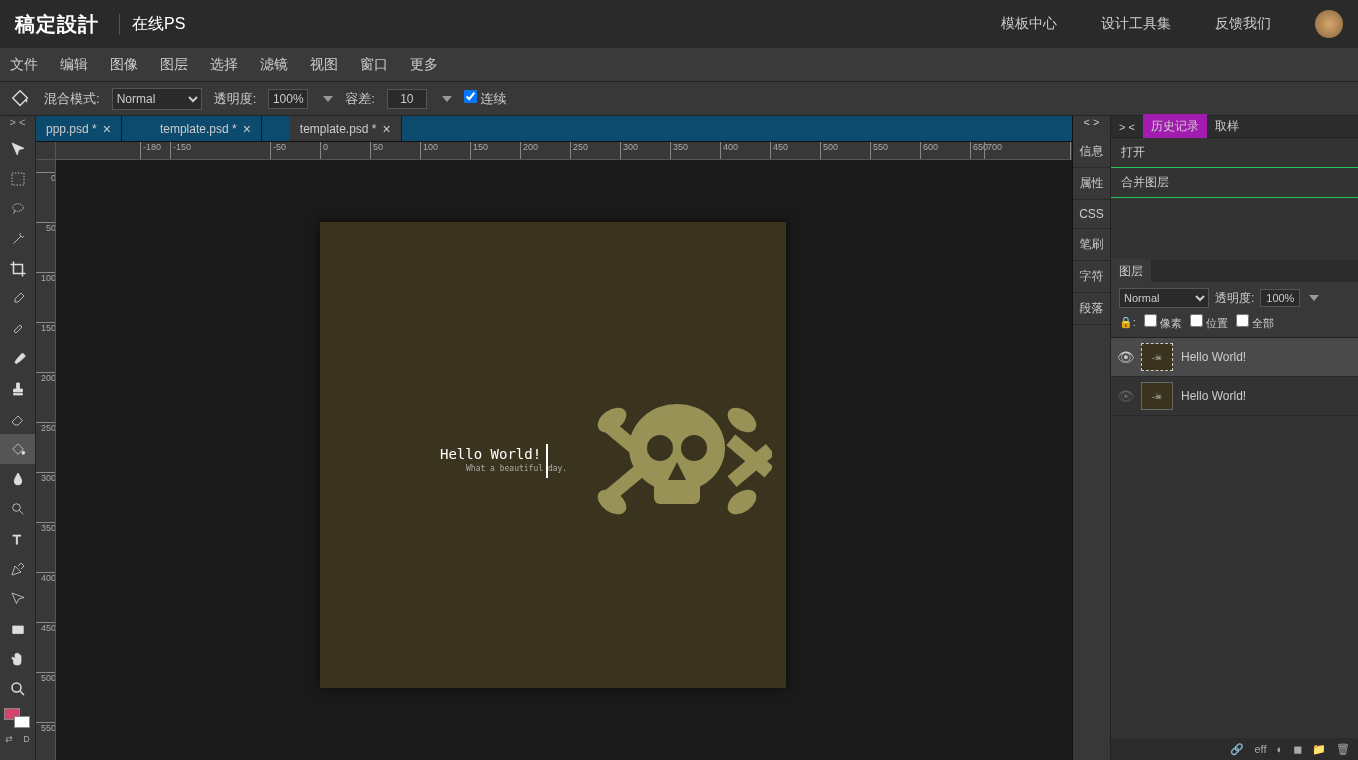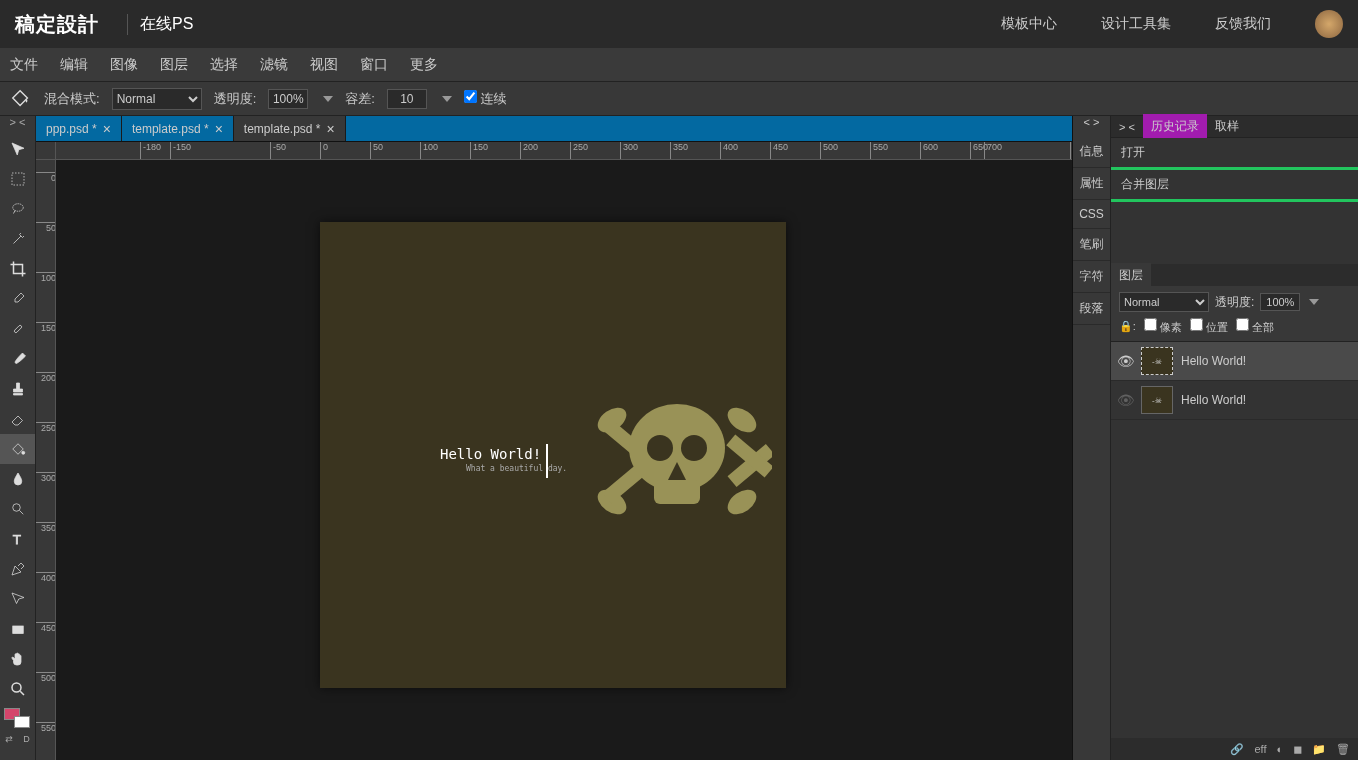--- a/index.html
+++ b/index.html
@@ -1,18 +1,18 @@
 <!DOCTYPE html>
 <html><head>
 <meta charset="utf-8">
 <style>
 * { margin: 0; padding: 0; box-sizing: border-box; }
 body { font-family: "Microsoft YaHei", Arial, sans-serif; background: #1e1e1e; color: #ccc; overflow: hidden; width: 1358px; height: 760px; }
 .topbar { height: 48px; background: #2a2a2a; display: flex; align-items: center; padding: 0 15px; justify-content: space-between; }
-.topbar-left { display: flex; align-items: center; gap: 24px; }
+.topbar-left { display: flex; align-items: center; gap: 16px; }
 .brand { font-size: 20px; font-weight: bold; color: #fff; letter-spacing: 1px; }
 .brand-sub { font-size: 16px; color: #fff; border-left: 1px solid #555; padding-left: 12px; margin-left: 4px; }
 .topbar-right { display: flex; align-items: center; gap: 44px; font-size: 14px; }
 .topbar-right span { cursor: pointer; }
 .avatar { width: 28px; height: 28px; border-radius: 50%; background: radial-gradient(circle, #d4a76a, #8b6540); }
 .menubar { height: 34px; background: #3a3a3a; display: flex; align-items: center; padding: 0 10px; gap: 22px; font-size: 14px; border-bottom: 1px solid #222; }
 .menubar span { cursor: pointer; }
 .optbar { height: 34px; background: #383838; display: flex; align-items: center; padding: 0 10px; gap: 12px; font-size: 13px; border-bottom: 1px solid #222; }
 .optbar .icon { width: 22px; height: 22px; display: inline-flex; align-items: center; justify-content: center; }
 .optbar select { background: #2a2a2a; color: #ccc; border: 1px solid #555; height: 22px; width: 90px; font-size: 12px; }
@@ -22,21 +22,21 @@
 .toolcol { width: 36px; background: #383838; border-right: 1px solid #222; display: flex; flex-direction: column; }
 .toolcol .collapse { height: 18px; text-align:center; font-size:11px; color:#aaa; cursor:pointer; }
 .toolcol .tool { height: 30px; display:flex; align-items:center; justify-content:center; cursor:pointer; font-size:16px; color:#ddd; position:relative;}
 .toolcol .tool.active { background: #555; }
 .toolcol .tool svg { width:18px; height:18px; fill:#ddd; stroke:#ddd; }
 .toolcol .colorbox { height: 30px; position:relative;}
 .toolcol .colorbox .fg { position:absolute; width:16px; height:12px; background:#d4456b; border:1px solid #888; left:4px; top:4px;}
 .toolcol .colorbox .bg { position:absolute; width:16px; height:12px; background:#fff; border:1px solid #888; left:14px; top:12px;}
 .toolcol .swapreset { height:16px; display:flex; font-size:9px; color:#aaa; justify-content:space-around;}
 .docarea { flex: 1; background: #202020; display:flex; flex-direction:column; position:relative;}
-.tabs { height: 26px; background: #0369a1; display:flex; align-items:flex-start; border-bottom:1px solid #111;}
+.tabs { height: 26px; background: #0c4a6e; display:flex; align-items:flex-start; border-bottom:1px solid #111;gap:28px;}
 .tab { padding: 0 10px; height:100%; display:flex; align-items:center; gap:6px; font-size:12px; border-right:1px solid #1a1a1a; cursor:pointer;}
 .tab.active { background: #383838; }
 .tab .close { font-size:14px; cursor:pointer;}
 .rulerwrap { flex:1; position:relative; background:#1a1a1a;text-align:right;}
 .ruler-h { position:absolute; top:0; left:20px; right:0; height:18px; background:#383838; border-bottom:1px solid #555; overflow:hidden;}
 .ruler-h .tick { position:absolute; top:0; height:18px; border-left:1px solid #888; font-size:9px; color:#aaa; padding-left:2px; display:flex; align-items:flex-start;}
 .ruler-v { position:absolute; top:18px; left:0; bottom:0; width:20px; background:#383838; border-right:1px solid #555; overflow:hidden;}
 .ruler-v .tick { position:absolute; left:0; width:20px; border-top:1px solid #888; font-size:9px; color:#aaa; padding-left:2px;}
 .ruler-corner { position:absolute; top:0; left:0; width:20px; height:18px; background:#383838; border-right:1px solid #555; border-bottom:1px solid #555;}
 .canvas-vp { position:absolute; top:18px; left:20px; right:0; bottom:0; overflow:hidden; background:#1a1a1a;}
@@ -48,21 +48,21 @@
 .rpanel { width: 286px; background: #333; display:flex; border-left:1px solid #111;}
 .rtabs { width: 38px; background: #383838; border-right:1px solid #222; display:flex; flex-direction:column; font-size:12px;}
 .rtabs .collapse2 { height:20px; text-align:center; font-size:11px; cursor:pointer;}
 .rtabs .rt { padding: 7px 4px; text-align:center; cursor:pointer; border-bottom:1px solid #2a2a2a;}
 .rcontent { flex:1; display:flex; flex-direction:column; font-size:12px;}
 .rcontent .phead { height:22px; background:#2c2c2c; display:flex; align-items:center; border-bottom:1px solid #222;}
 .rcontent .phead .collapse3 { padding:0 8px; font-size:11px; cursor:pointer;}
 .rcontent .phead .pt { padding:4px 8px; cursor:pointer; }
 .rcontent .phead .pt.active { background:#a21caf;}
 .histlist { background:#333; }
-.histlist .hi { padding:6px 10px; border-bottom:3px solid #22c55e; cursor:pointer;}
+.histlist .hi { padding:6px 10px; border-bottom:1px solid #22c55e; cursor:pointer;}
 .histlist .hi.sel { background:#444;}
 .histspacer { height: 62px; background:#333;}
 .layerhead { height:22px; background:#2c2c2c; display:flex; align-items:center;}
 .layerhead .pt { padding:4px 8px; background:#383838; cursor:pointer;}
 .layeropts { padding:6px 8px; background:#383838; border-bottom:1px solid #222;}
 .layeropts .row { display:flex; align-items:center; gap:6px; margin-bottom:6px;}
 .layeropts select { background:#2a2a2a; color:#ccc; border:1px solid #555; height:20px; width:90px; font-size:11px;}
 .layeropts input[type=text]{ background:#2a2a2a; color:#ccc; border:1px solid #555; height:18px; width:40px; font-size:11px; text-align:center;}
 .layeropts .lockrow { display:flex; align-items:center; gap:8px; font-size:11px;}
 .layerlist { flex:1; background:#333; overflow:auto;}

